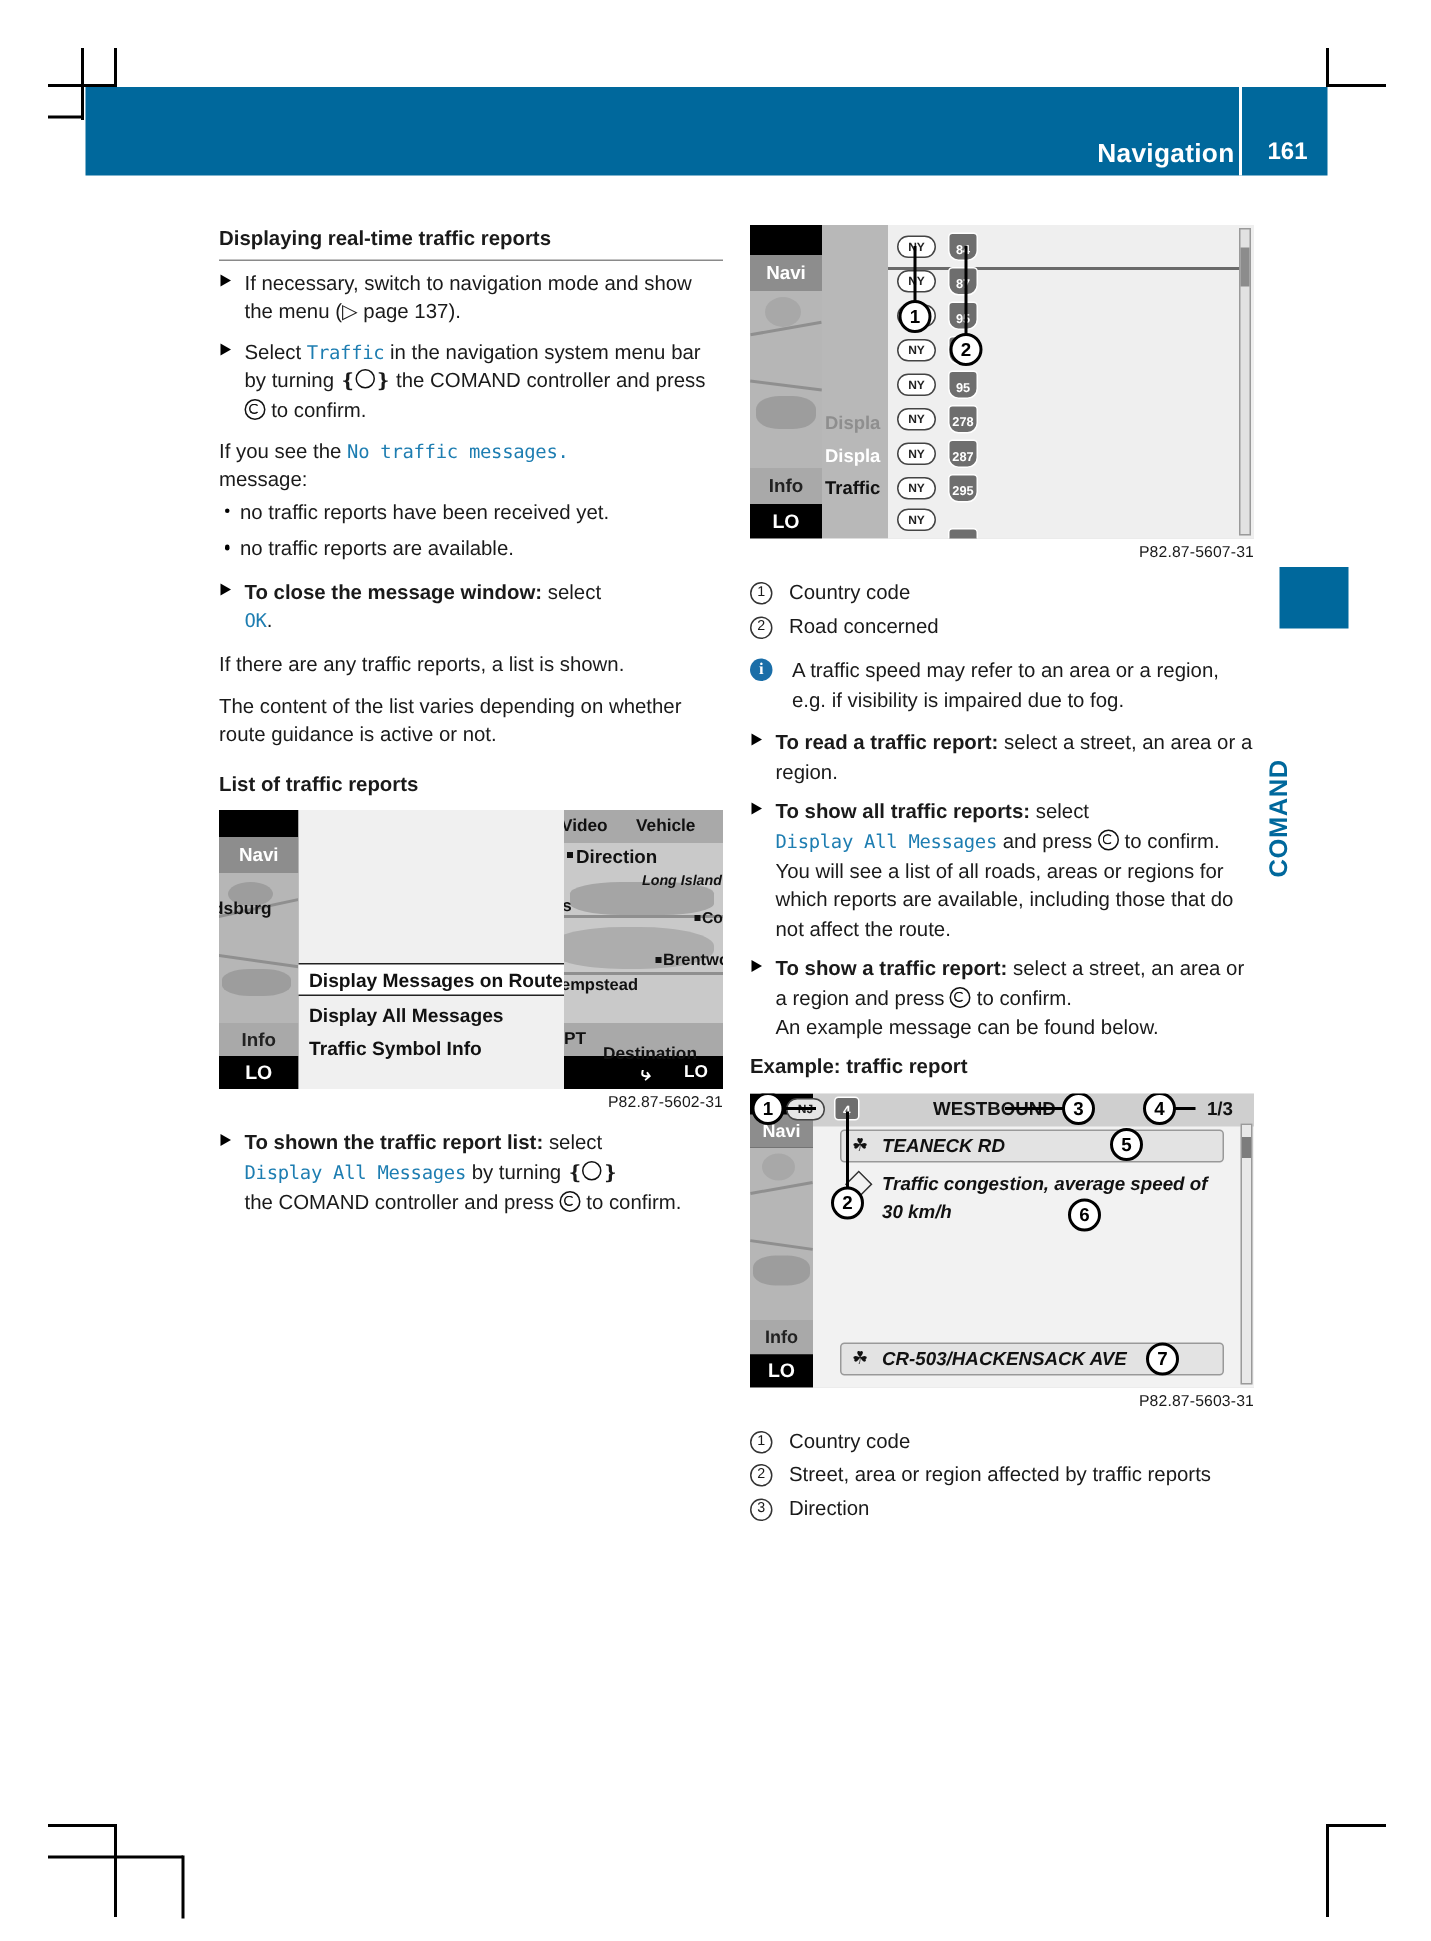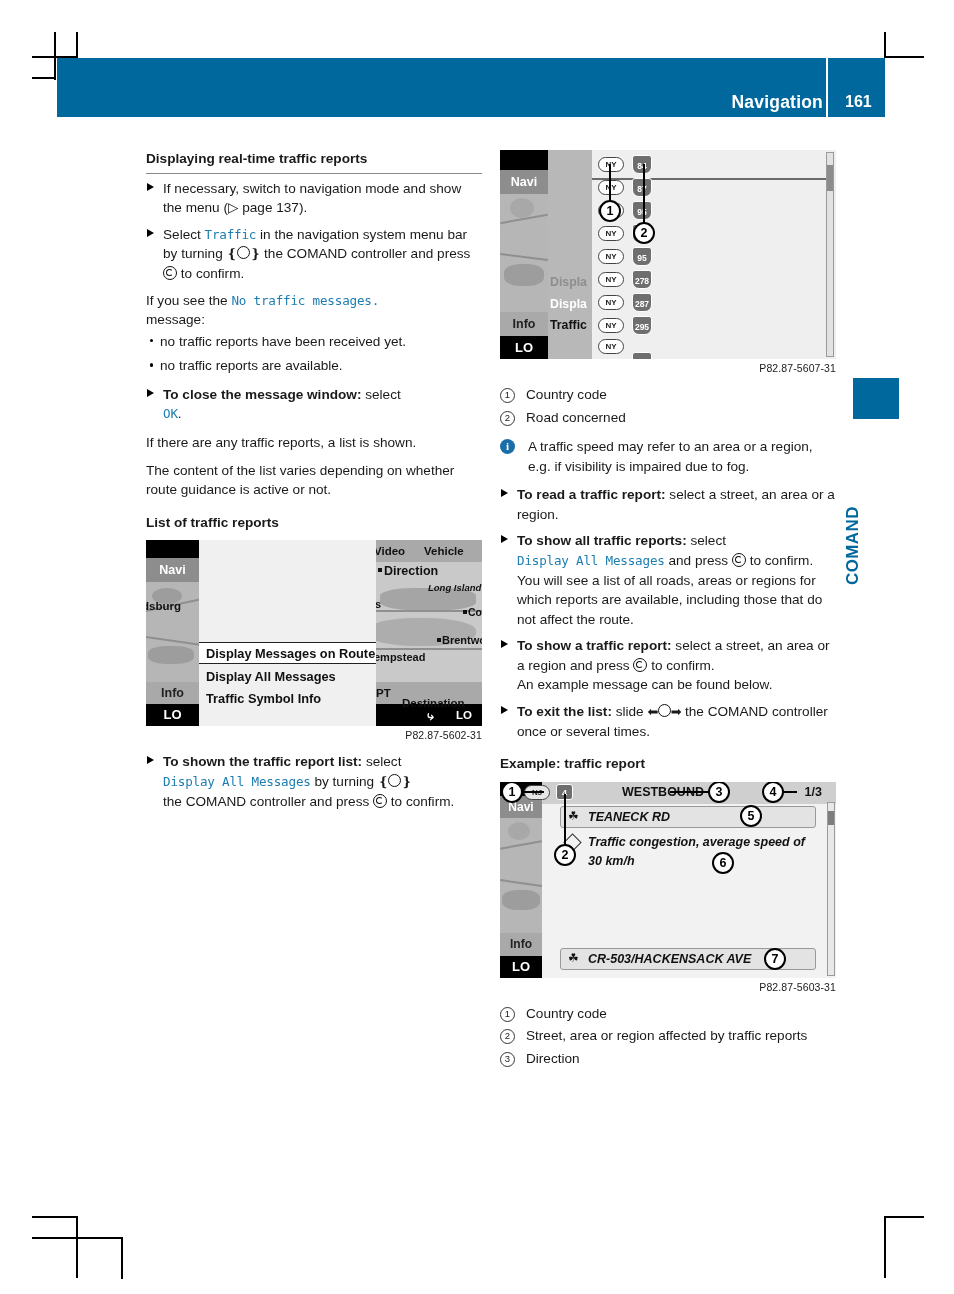--- a/index.html
+++ b/index.html
@@ -410,24 +410,20 @@
     <div class="step">
       <span class="tri"></span>
       <span class="bold">To show all traffic reports:</span><span> select </span><br><span class="mono">Display All Messages</span><span> and press </span><span class="pressglyph"></span><span> to confirm.</span><br><span>You will see a list of all roads, areas or regions for which reports are available, including those that do not affect the route.</span>
     </div>
 
     <div class="step">
       <span class="tri"></span>
       <span class="bold">To show a traffic report:</span><span> select a street, an area or a region and press </span><span class="pressglyph"></span><span> to confirm.</span><br><span>An example message can be found below.</span>
     </div>
 
-    <div class="step" style="margin-bottom:14px;">
-      <span class="tri"></span>
-      <span class="bold">To exit the list:</span><span> slide </span><span class="turnglyph">⬅<span class="ring"></span>➡</span><span> the COMAND controller once or several times.</span>
-    </div>
 
     <h3 class="sec noline" style="margin-bottom:9px;">Example: traffic report</h3>
 
     <div class="shot" id="shot3">
       <div class="leftcol"></div>
       <div class="map-l">
         <div style="position:absolute;left:0;top:26px;width:42px;height:2px;background:#8f8f8f;transform:rotate(-10deg);"></div>
         <div style="position:absolute;left:0;top:64px;width:42px;height:2px;background:#8f8f8f;transform:rotate(8deg);"></div>
         <div style="position:absolute;left:2px;top:72px;width:38px;height:20px;background:#9d9d9d;border-radius:40%;"></div>
         <div style="position:absolute;left:8px;top:4px;width:22px;height:18px;background:#a8a8a8;border-radius:50%;"></div>

